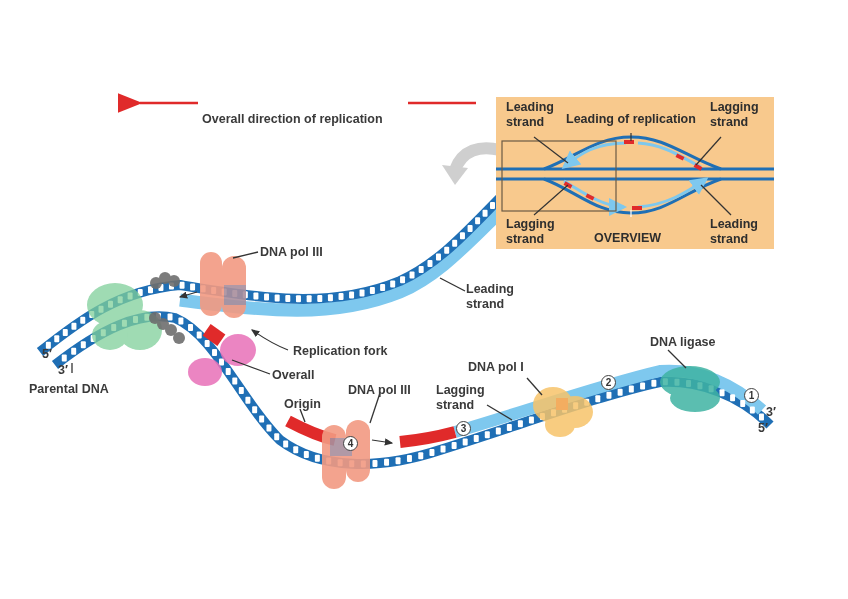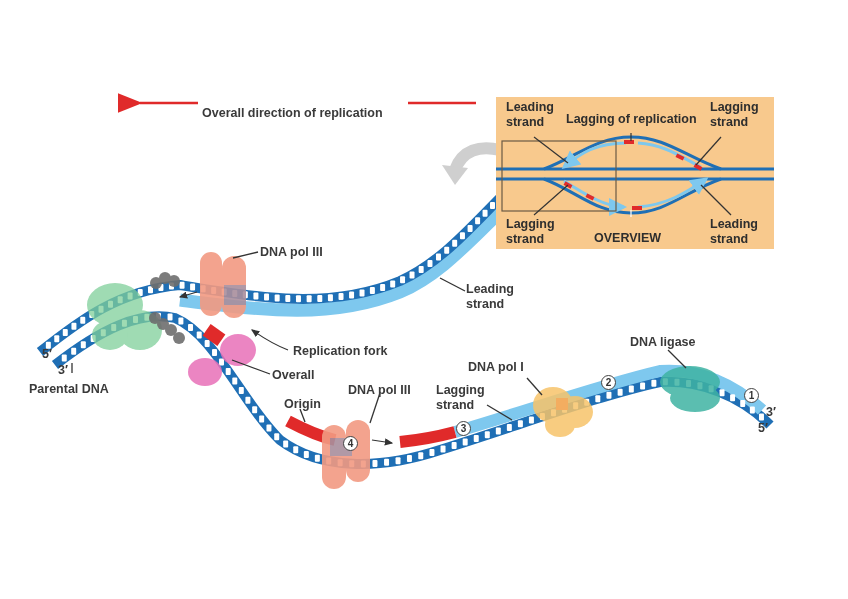--- a/index.html
+++ b/index.html
@@ -245,44 +245,44 @@
     <line x1="135" y1="36" x2="135" y2="44" stroke="#333" stroke-width="1.2"></line>
     <line x1="135" y1="113" x2="135" y2="120" stroke="#fff" stroke-width="1.2"></line>
     <rect x="6" y="44" width="114" height="70" fill="none" stroke="#6b5a45" stroke-width="1.2"></rect>
     <line x1="38" y1="40" x2="72" y2="66" stroke="#333" stroke-width="1.2"></line>
     <line x1="225" y1="40" x2="200" y2="68" stroke="#333" stroke-width="1.2"></line>
     <line x1="38" y1="118" x2="72" y2="88" stroke="#333" stroke-width="1.2"></line>
     <line x1="235" y1="118" x2="205" y2="88" stroke="#333" stroke-width="1.2"></line>
   </svg>
   <div class="ov-lbl" style="left:10px;top:3px;white-space:pre">Leading
 strand</div>
-  <div class="ov-lbl" style="left:70px;top:15px">Lagging of replication</div>
+  <div class="ov-lbl" style="left:70px;top:15px">Leading of replication</div>
   <div class="ov-lbl" style="left:214px;top:3px;white-space:pre">Lagging
 strand</div>
   <div class="ov-lbl" style="left:10px;top:120px;white-space:pre">Lagging
 strand</div>
   <div class="ov-lbl" style="left:98px;top:134px">OVERVIEW</div>
   <div class="ov-lbl" style="left:214px;top:120px;white-space:pre">Leading
 strand</div>
 </div>
 
-<div class="lbl" style="left:202px;top:106px">Overall direction of replication</div>
+<div class="lbl" style="left:202px;top:112px">Overall direction of replication</div>
 <div class="lbl" style="left:260px;top:245px">DNA pol III</div>
 <div class="lbl" style="left:466px;top:282px">Leading</div>
 <div class="lbl" style="left:466px;top:297px">strand</div>
 <div class="lbl" style="left:293px;top:344px">Replication fork</div>
 <div class="lbl" style="left:272px;top:368px">Overall</div>
 <div class="lbl" style="left:42px;top:347px">5′</div>
 <div class="lbl" style="left:58px;top:363px">3′</div>
 <div class="lbl" style="left:29px;top:382px">Parental DNA</div>
 <div class="lbl" style="left:284px;top:397px">Origin</div>
 <div class="lbl" style="left:348px;top:383px">DNA pol III</div>
 <div class="lbl" style="left:436px;top:383px">Lagging</div>
 <div class="lbl" style="left:436px;top:398px">strand</div>
 <div class="lbl" style="left:468px;top:360px">DNA pol I</div>
-<div class="lbl" style="left:630px;top:335px">DNA ligase</div>
+<div class="lbl" style="left:650px;top:335px">DNA ligase</div>
 <div class="lbl" style="left:766px;top:405px">3′</div>
 <div class="lbl" style="left:758px;top:421px">5′</div>
 
 <div class="num" style="left:744px;top:388px">1</div>
 <div class="num" style="left:601px;top:375px">2</div>
 <div class="num" style="left:456px;top:421px">3</div>
 <div class="num" style="left:343px;top:436px">4</div>
 
 </body></html>

